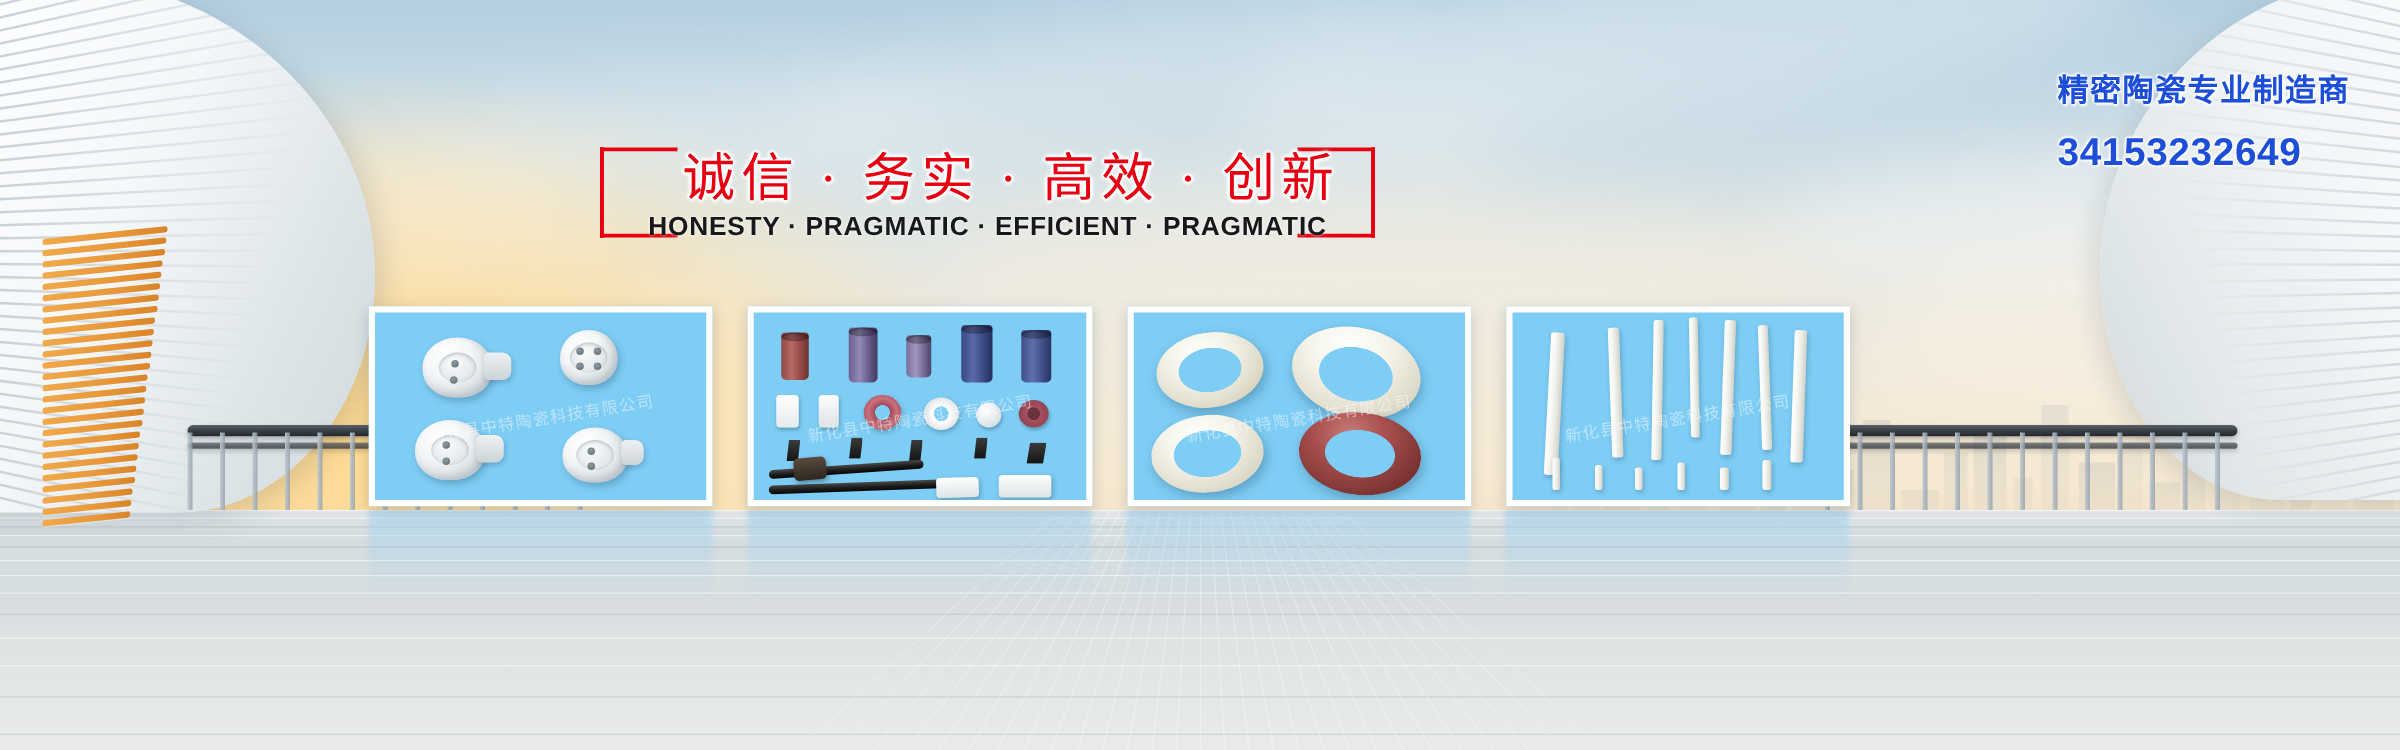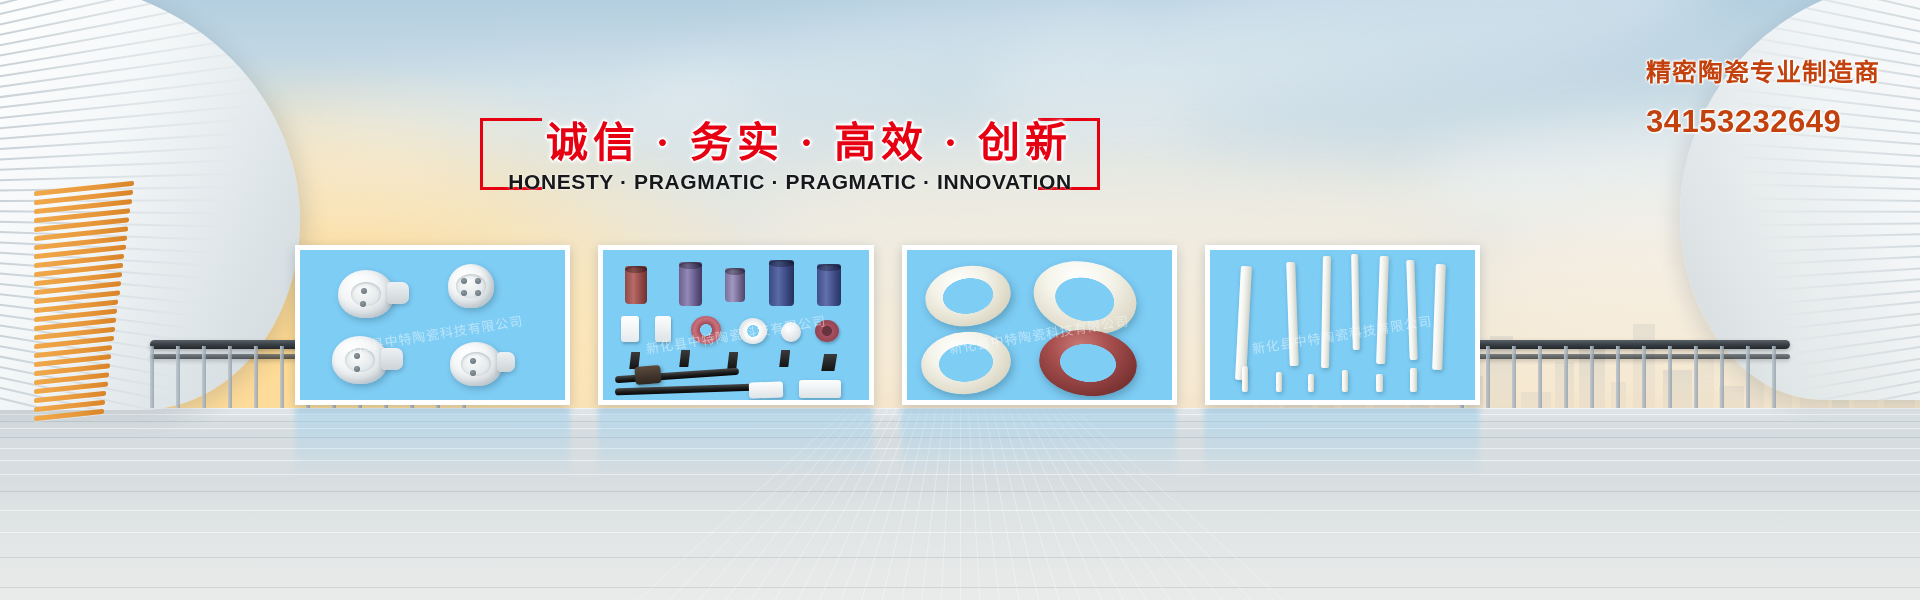--- a/index.html
+++ b/index.html
@@ -177,21 +177,21 @@
           border-width:3px 3px 0 0; }
   .bk-lb{ left:0;   top:10px;  width:62px; height:72px;
           border-width:0 0 3px 3px; }
   .bk-rb{ right:0;  top:10px;  width:62px; height:72px;
           border-width:0 3px 3px 0; }
 
   .slogan-cn {
     position:absolute; left:0; right:0; top:0;
     text-align:center;
     font-family:"Liberation Serif","DejaVu Serif",serif;
-    font-weight:bold;
+    font-weight:normal;
     font-size:42px;
     letter-spacing:5px;
     color:#e60012;
     white-space:nowrap;
     text-shadow:
       0 0 3px #fff, 0 0 3px #fff, 0 0 6px #fff,
       2px 0 2px #fff, -2px 0 2px #fff, 0 2px 2px #fff, 0 -2px 2px #fff;
     padding-left: 38px;
   }
   .slogan-en {
@@ -208,21 +208,21 @@
 
   
   .contact {
     position:absolute; right:40px; top:52px;
     text-align:left;
     color:#e60012;
   }
   .contact .ct-line {
     font-family:"Liberation Sans",sans-serif;
     font-weight:bold;
-    color:#c2410c;
+    color:#1d4ed8;
     white-space:nowrap;
     text-shadow:0 0 3px #fff, 0 0 3px #fff, 1px 1px 2px #fff, -1px -1px 2px #fff;
   }
   .ct-title { font-size:25px; letter-spacing:1px; margin-bottom:16px; }
   .ct-label { font-size:24px; letter-spacing:1px; margin-bottom:4px; }
   .ct-phone { font-size:31px; letter-spacing:.5px; }
 
   
   .panels {
     position:absolute; left:295px; top:245px;
@@ -570,21 +570,21 @@
       <div class="post" style="left: 286px; top: 6px; height: 62px;"></div>
       <div class="post" style="left: 312px; top: 6px; height: 62px;"></div>
     </div>
 
   <div class="headline">
     <span class="bracket bk-l"></span>
     <span class="bracket bk-r"></span>
     <span class="bracket bk-lb"></span>
     <span class="bracket bk-rb"></span>
     <div class="slogan-cn">诚信 · 务实 · 高效 · 创新</div>
-    <div class="slogan-en">HONESTY · PRAGMATIC · PRAGMATIC · INNOVATION</div>
+    <div class="slogan-en">HONESTY · PRAGMATIC · EFFICIENT · PRAGMATIC</div>
   </div>
 
   <div class="contact">
     <div class="ct-line ct-title">精密陶瓷专业制造商</div>
     <div class="ct-line ct-phone">34153232649</div>
   </div>
 
   <div class="panels">
 
     <div class="panel">

